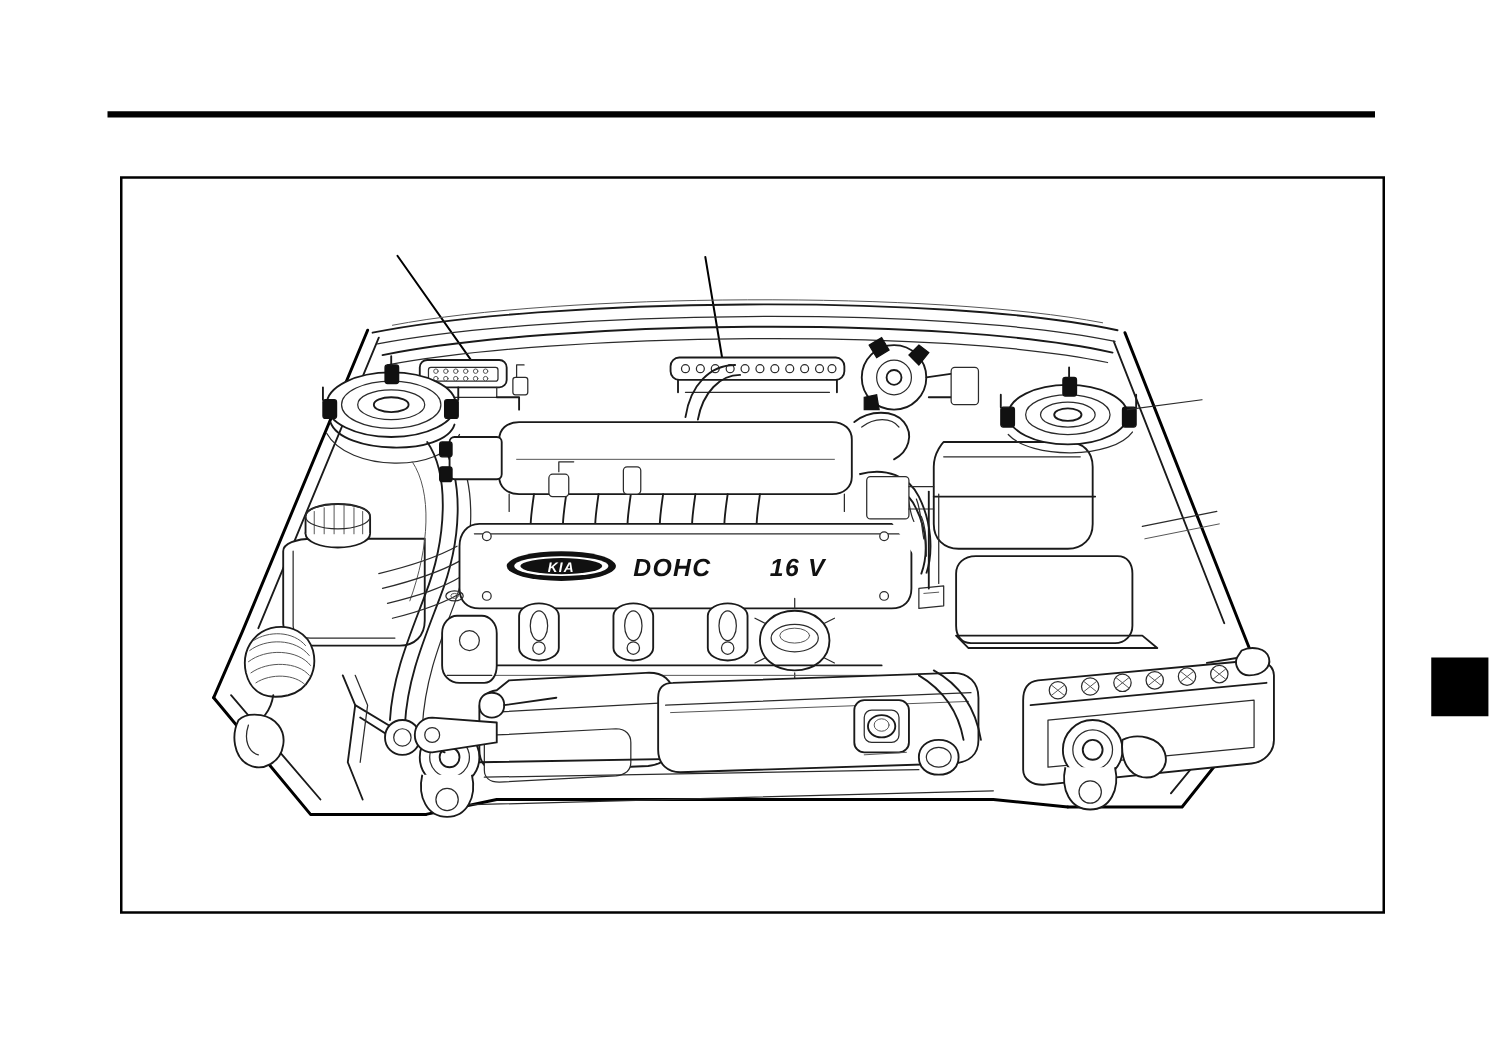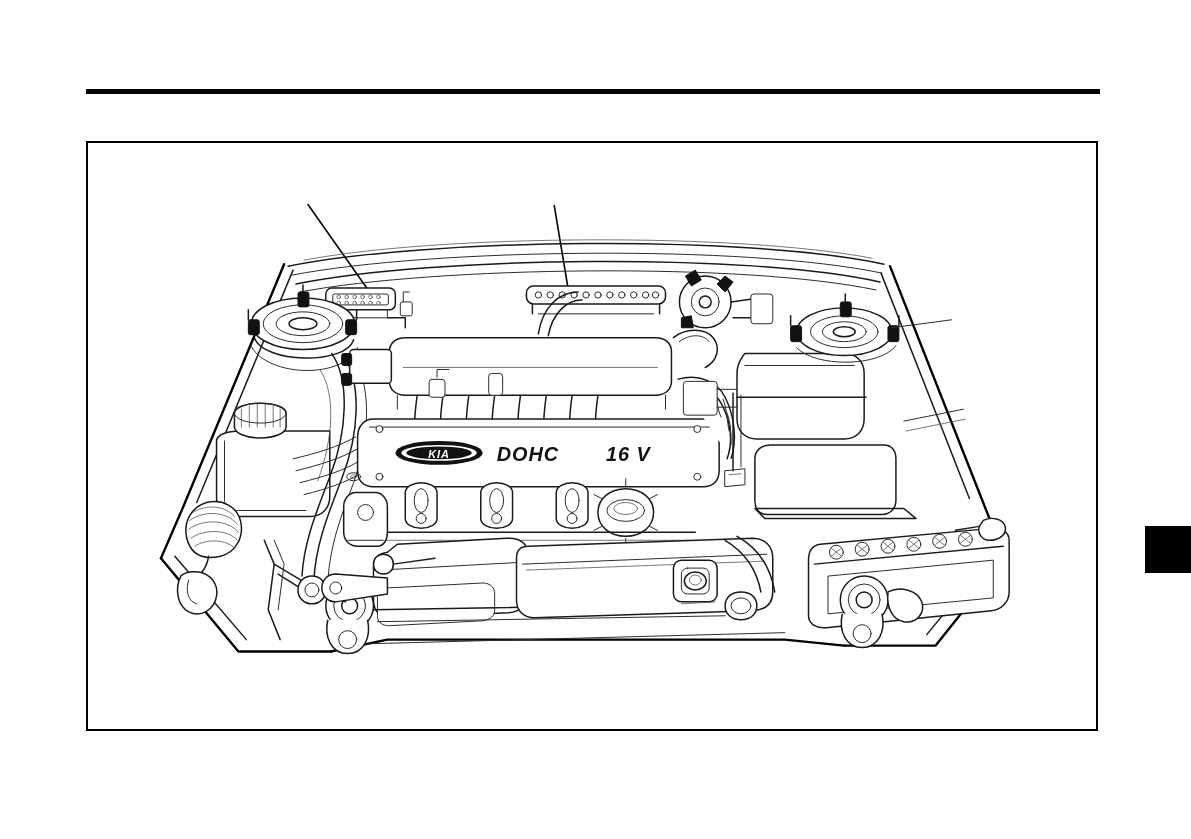--- a/index.html
+++ b/index.html
@@ -31,21 +31,21 @@
     position: absolute;
     left: 1145px;
     top: 526px;
     width: 46px;
     height: 47px;
     background: #000000;
   }
   
   #figure-frame {
     position: absolute;
-    left: 86px;
+    left: 96px;
     top: 141px;
     width: 1012px;
     height: 590px;
     border: 2px solid #000000;
     box-sizing: border-box;
     background: #ffffff;
   }
   #figure-svg {
     position: absolute;
     left: 0;

